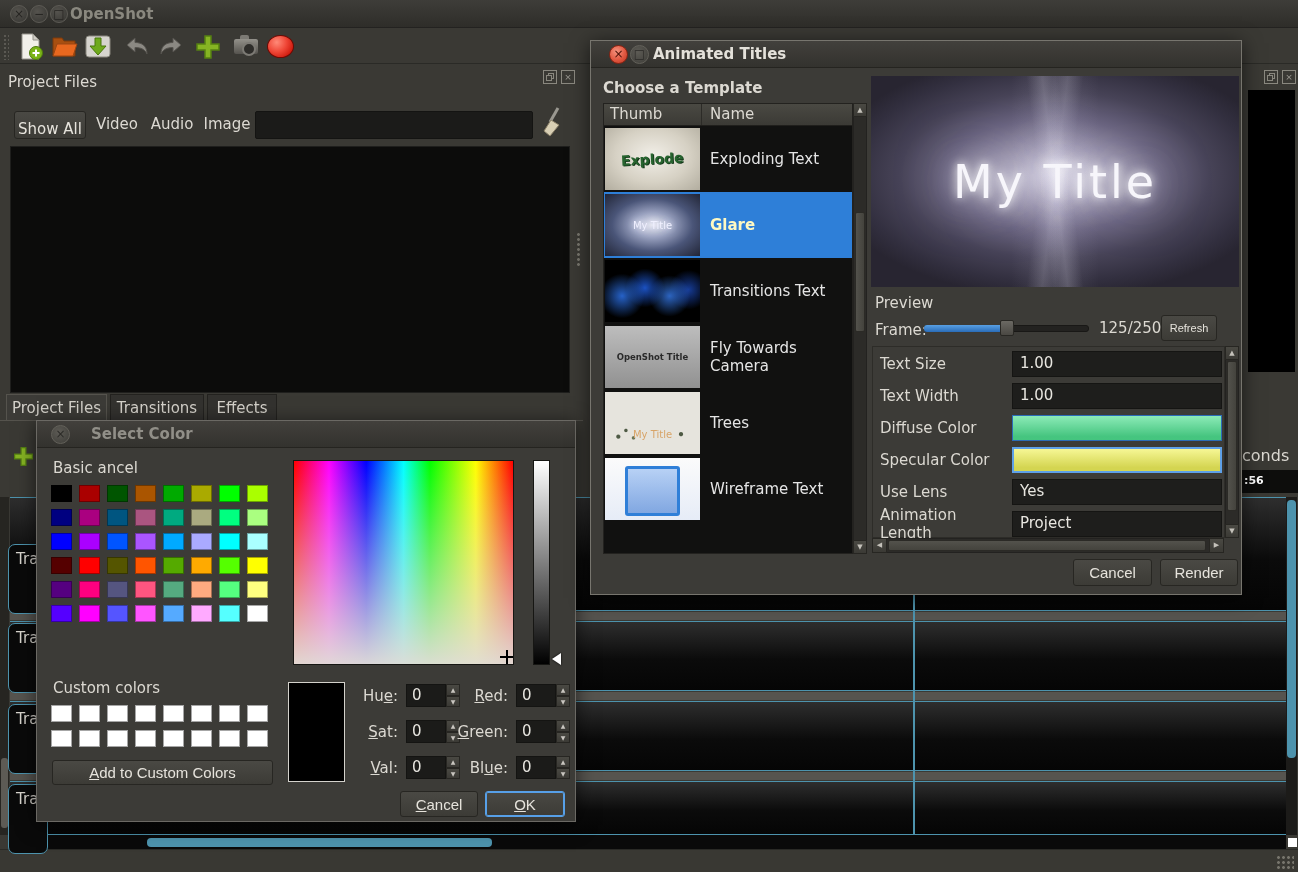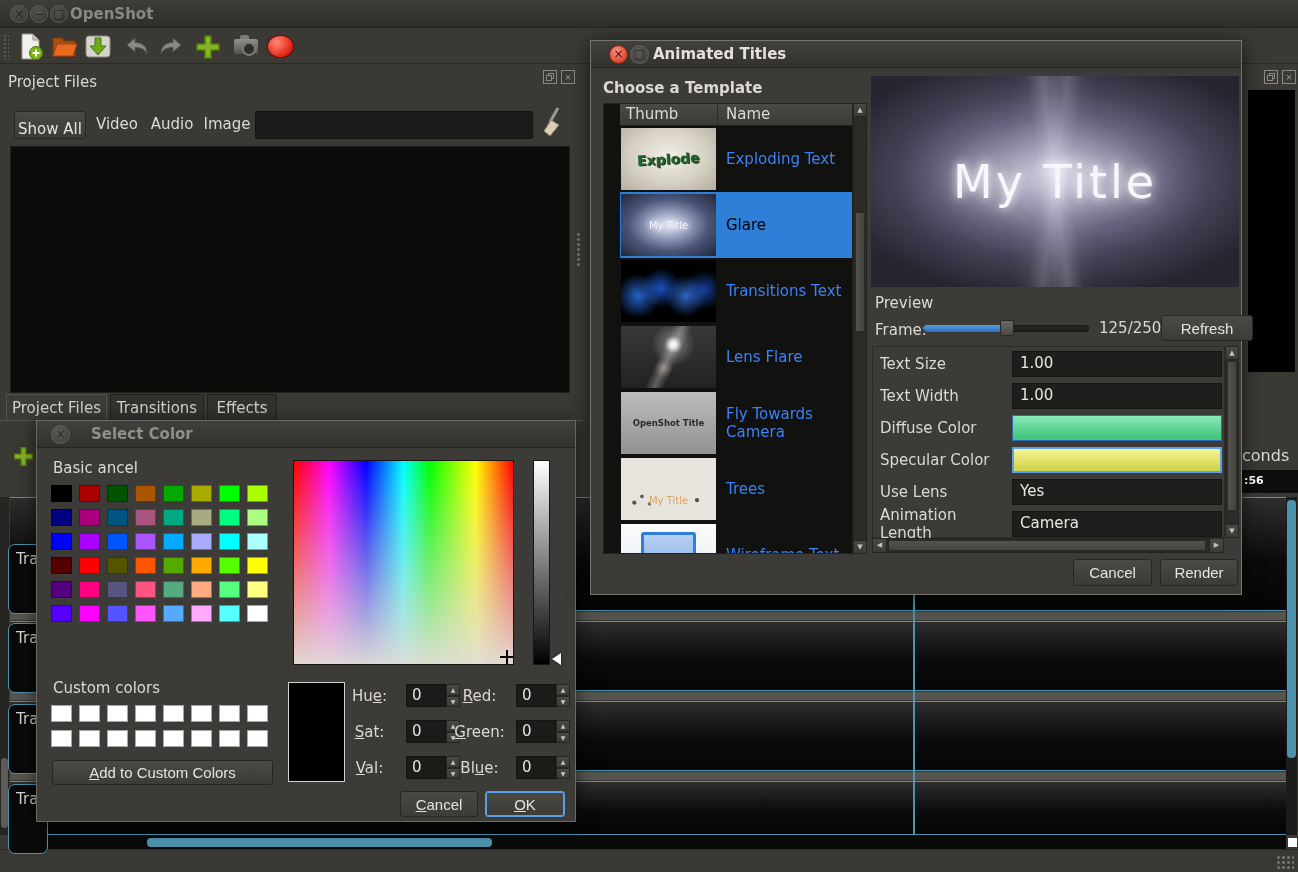--- a/index.html
+++ b/index.html
@@ -68,29 +68,29 @@
     background:linear-gradient(#42403c,#33322e); border-bottom:1px solid #252420; }
   .dlg-title .txt { position:absolute; top:4px; font-weight:bold; }
   .cbtn { position:absolute; top:4px; width:19px; height:19px; border-radius:50%; text-align:center;
     font-size:12px; line-height:17px; }
   .cbtn.orange { background:radial-gradient(circle at 38% 32%, #f5937f, #e05740 55%, #b93420);
     border:1px solid #8a2312; color:#4a1006; }
   .cbtn.gray { background:radial-gradient(circle at 40% 35%, #5d5b55, #45443f 75%);
     border:1px solid #63615a; color:#2b2a27; }
 
   
-  .tpl-table { position:absolute; border:1px solid #23221f; background:#111110; overflow:hidden;padding-left:16px; }
+  .tpl-table { position:absolute; border:1px solid #23221f; background:#111110; overflow:hidden; }
   .tpl-head { display:flex; height:22px; background:linear-gradient(#4a4943,#3b3a35);
     border-bottom:1px solid #201f1c; color:#dcd9d2; }
   .tpl-head .c1 { width:98px; padding:1px 0 0 6px; border-right:1px solid #2c2b27; }
   .tpl-head .c2 { flex:1; padding:1px 0 0 8px; }
   .tpl-row { display:flex; height:66px; align-items:center; background:#111110; }
   .tpl-row.sel { background:#2e7fd8; }
-  .tpl-row .name { flex:1; padding-left:10px; color:#3b82f6; }
-  .tpl-row.sel .name { color:#000000; }
+  .tpl-row .name { flex:1; padding-left:10px; color:#e5e5e5; }
+  .tpl-row.sel .name { color:#fef9c3;font-weight:bold; }
   .thumb { width:95px; height:62px; margin-left:1px; position:relative; overflow:hidden;
     display:flex; align-items:center; justify-content:center; flex:none; }
   .t-exploding { background:radial-gradient(ellipse at 50% 45%, #f2efe8 0%, #d6d1c4 55%, #b2ad9f 100%); }
   .t-exploding .tt { color:#27642f; font-weight:bold; font-size:14px; transform:rotate(-3deg);
     text-shadow:1px 1px 0 #14381a; }
   .t-glare { background:radial-gradient(ellipse at 50% 50%, #e9e9f3 0%, #9aa2c0 28%, #4a5578 60%, #212536 100%); }
   .t-glare .tt { color:#f0f0ff; font-size:10px; text-shadow:0 0 6px #fff, 0 0 12px #ccd5ff; }
   .t-dissolving { background:
     radial-gradient(circle at 18% 58%, rgba(45,115,235,.85) 0%, rgba(45,115,235,0) 26%),
     radial-gradient(circle at 42% 45%, rgba(30,90,215,.9) 0%, rgba(30,90,215,0) 30%),
@@ -152,21 +152,21 @@
     linear-gradient(to bottom, rgba(222,218,212,0) 0%, rgba(225,221,215,.97) 100%),
     linear-gradient(to right, #f00 0%, #f0f 16%, #00f 33%, #0ff 50%, #0f0 62%, #ff0 83%, #f00 100%); }
   .cross:before, .cross:after { content:""; position:absolute; background:#000; }
   .cross:before { left:-7px; top:-1px; width:14px; height:2px; }
   .cross:after  { left:-1px; top:-7px; width:2px; height:14px; }
   .valbar { position:absolute; background:linear-gradient(#fff,#000); border:1px solid #161613; }
   .valptr { position:absolute; width:0; height:0; border-top:6px solid transparent;
     border-bottom:6px solid transparent; border-right:9px solid #fff;
     filter:drop-shadow(0 0 1px #000); }
   .spin-row { display:flex; align-items:center; height:23px; margin-bottom:13px; }
-  .spin-label { width:57px; text-align:center; margin-right:8px; flex:none; }
+  .spin-label { width:57px; text-align:right; margin-right:8px; flex:none; }
   .spin { display:flex; width:54px; height:23px; flex:none; }
   .spin .val { flex:1; background:#1b1b19; border:1px solid #141412; padding:1px 0 0 5px; color:#e8e6e0; }
   .spin .arrows { width:14px; display:flex; flex-direction:column; }
   .spin .arrows div { flex:1; background:linear-gradient(#4a4943,#3b3a35); border:1px solid #272622;
     font-size:6px; color:#c9c6c0; text-align:center; line-height:9px; }
   .okfocus { border:1px solid #57a0e8 !important; box-shadow:0 0 0 1px #57a0e8 inset; }
   .grip-dots { background-image:radial-gradient(#76746c 1.2px, transparent 1.6px); background-size:5px 5px; }
 </style>
 </head>
 <body>
@@ -326,24 +326,20 @@
           <div class="thumb t-glare">
             <span class="tt">My Title</span>
           </div>
           <div class="name">Glare</div>
         </div>
         <div class="tpl-row">
           <div class="thumb t-dissolving"></div>
           <div class="name">Transitions Text</div>
         </div>
         <div class="tpl-row">
-          <div class="thumb t-lensflare"></div>
-          <div class="name">Lens Flare</div>
-        </div>
-        <div class="tpl-row">
           <div class="thumb t-fly">
             <span class="tt">OpenShot Title</span>
           </div>
           <div class="name">Fly Towards Camera</div>
         </div>
         <div class="tpl-row">
           <div class="thumb t-trees">
             <span class="tt">My Title</span>
           </div>
           <div class="name">Trees</div>
@@ -364,21 +360,21 @@
   <div class="abs big-preview" style="left:280px; top:35px; width:368px; height:211px">
     <div class="tt">My Title</div>
   </div>
   <div class="abs" style="left:284px; top:253px">Preview</div>
 
   <div class="abs" style="left:284px; top:280px">Frame:</div>
   <div class="slider-track" style="left:333px; top:284px; width:165px"></div>
   <div class="slider-fill" style="left:333px; top:284px; width:80px"></div>
   <div class="slider-handle" style="left:409px; top:279px"></div>
   <div class="abs" style="left:508px; top:278px">125/250</div>
-  <button class="abs btn" style="left:570px; top:274px; width:92px; height:26px; font-size:15px">Refresh</button>
+  <button class="abs btn" style="left:570px; top:274px; width:56px; height:26px; font-size:11px">Refresh</button>
 
   <div class="abs" style="left:281px; top:305px; width:353px; height:192px; border:1px solid #2d2c28">
     <div id="prop-rows" style="padding-top:1px">
         <div class="prop-row">
           <div class="lbl">Text Size</div>
           <div class="pfield">1.00</div>
         </div>
         <div class="prop-row">
           <div class="lbl">Text Width</div>
           <div class="pfield">1.00</div>
@@ -390,21 +386,21 @@
         <div class="prop-row">
           <div class="lbl">Specular Color</div>
           <div class="pfield color focusring" style="background: linear-gradient(rgba(255, 255, 255, 0.35), rgba(0, 0, 0, 0.12) 85%), rgb(241, 242, 92);"></div>
         </div>
         <div class="prop-row">
           <div class="lbl">Use Lens</div>
           <div class="pfield">Yes</div>
         </div>
         <div class="prop-row">
           <div class="lbl">Animation Length</div>
-          <div class="pfield">Camera</div>
+          <div class="pfield">Project</div>
         </div>
       </div>
   </div>
   <div class="sb-track" style="left:634px; top:305px; width:14px; height:192px">
     <div class="sb-btn" style="left:-1px; top:-1px">▲</div>
     <div class="sb-handle" style="left:1px; top:14px; width:10px; height:150px"></div>
     <div class="sb-btn" style="left:-1px; bottom:-1px">▼</div>
   </div>
   <div class="sb-track" style="left:281px; top:497px; width:352px; height:15px">
     <div class="sb-btn" style="left:-1px; top:-1px; width:15px; height:15px; line-height:13px">◀</div>

